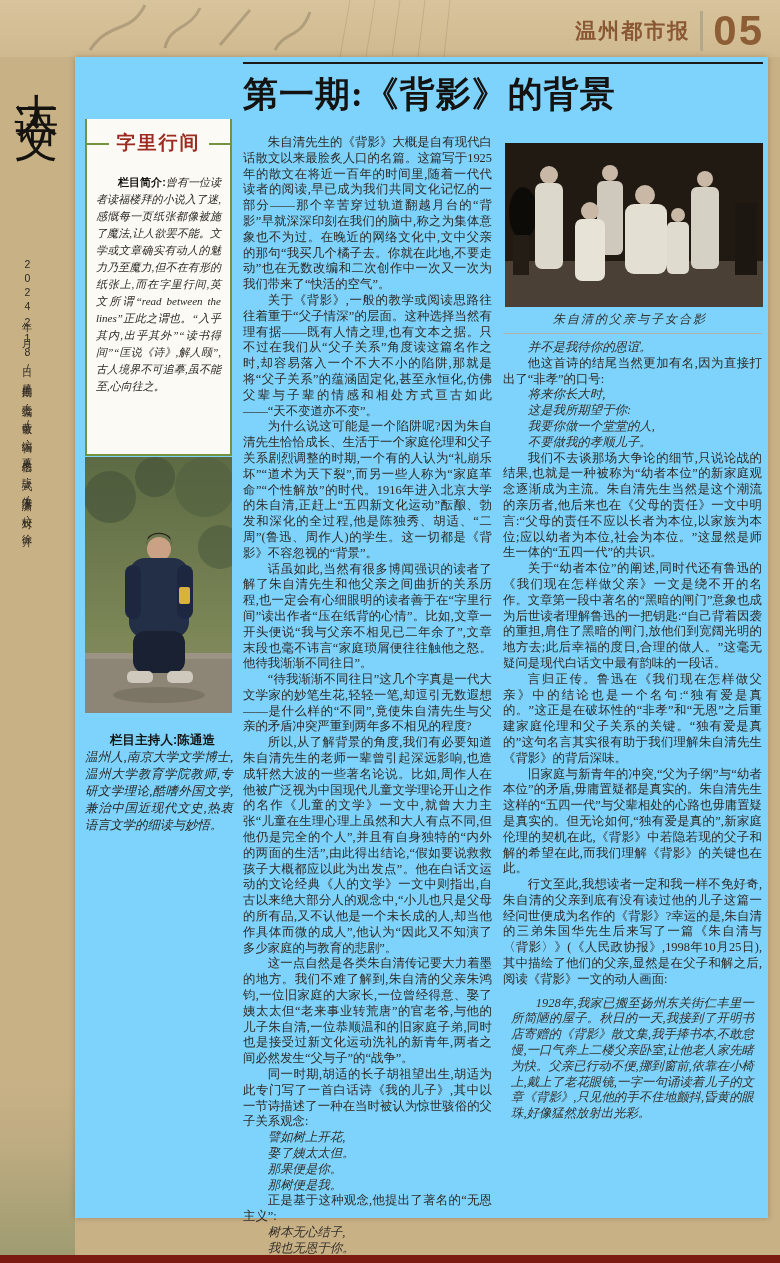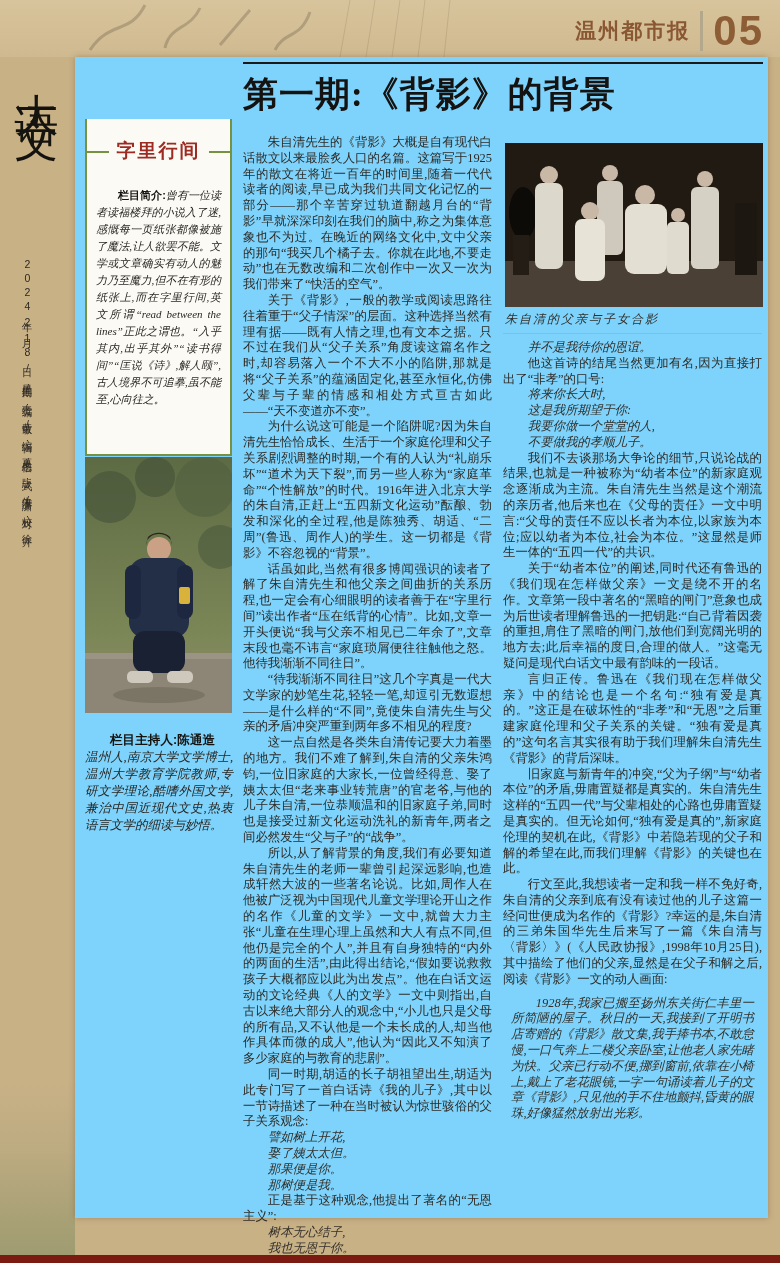--- a/index.html
+++ b/index.html
@@ -34,21 +34,21 @@
     background:#7dd3fc;box-shadow:0 0 6px rgba(90,70,40,.35);}
   
   .headline-rule{position:absolute;left:168px;top:5px;width:520px;height:2px;background:#1c1a18;}
   .headline{position:absolute;left:168px;top:14px;width:520px;
     font-family:"Liberation Serif",serif;font-weight:900;font-size:35px;
     color:#151311;letter-spacing:1px;white-space:nowrap;}
   
   .column-box{position:absolute;left:10px;top:62px;width:147px;height:337px;
     border:2px solid #74923f;border-top:none;background:#fbfaf5;box-sizing:border-box;
     padding:0 9px;}
-  .box-title-row{display:flex;align-items:center;gap:6px;margin:16px -9px;transform:translateY(-1px);justify-content:space-between;}
+  .box-title-row{display:flex;align-items:center;gap:6px;margin:8px -9px;transform:translateY(-1px);justify-content:space-between;}
   .box-title-row .line{flex:1;height:2px;background:#74923f;}
   .box-title{font-family:"Liberation Sans",sans-serif;font-weight:bold;
     font-size:19px;color:#9c2b22;letter-spacing:2px;padding:4px 2px 6px;}
   .box-intro{font-size:11px;line-height:17px;color:#2a2723;
     text-align:justify;text-indent:2em;font-style:italic;}
   .box-intro .lbl{font-style:normal;font-weight:bold;font-family:"Liberation Sans",sans-serif;color:#15130f;}
   
   .host-photo{position:absolute;left:10px;top:400px;width:147px;height:256px;overflow:hidden;}
   .host-bio{position:absolute;left:10px;top:662px;width:148px;
     font-size:12.5px;line-height:17px;color:#2a2723;text-align:justify;text-indent:2em;font-style:italic;}
@@ -57,21 +57,21 @@
   
   .col{position:absolute;font-size:12.4px;line-height:15.8px;color:#2e2b27;}
   .col1{left:168px;top:78px;width:249px;}
   .col2{left:428px;top:283px;width:259px;}
   .para{margin:0;text-indent:2em;text-align:justify;}
   .verse{margin:0 0 0 2em;text-indent:0;font-style:italic;color:#33302b;}
   .quote{margin:8px;text-indent:2em;text-align:justify;font-style:italic;color:#33302b;}
   
   .family-photo{position:absolute;left:430px;top:86px;width:258px;height:164px;overflow:hidden;}
   .photo-caption{position:absolute;left:430px;top:254px;width:250px;
-    font-size:12px;color:#33302b;font-style:italic;text-align:left;letter-spacing:2px;}
+    font-size:12px;color:#33302b;font-style:italic;text-align:center;letter-spacing:2px;}
   .caption-rule{position:absolute;left:428px;top:276px;width:259px;height:1px;background:#b5b0a6;}
   
   .footer-line{position:absolute;left:0;top:1236px;width:780px;text-align:center;
     font-family:"Liberation Sans",sans-serif;font-size:10.5px;color:#7e2014;font-weight:bold;margin-top:32px;}
   .bottom-bar{position:absolute;left:0;bottom:0;width:780px;height:8px;background:#7a1a10;}
 </style>
 </head>
 <body>
 
 <div class="top-band">
@@ -174,22 +174,22 @@
   </div>
   <div class="photo-caption">朱自清的父亲与子女合影</div>
   <div class="caption-rule"></div>
 
   <div class="col col1">
       <p class="para">朱自清先生的《背影》大概是自有现代白话散文以来最脍炙人口的名篇。这篇写于1925年的散文在将近一百年的时间里,随着一代代读者的阅读,早已成为我们共同文化记忆的一部分——那个辛苦穿过轨道翻越月台的“背影”早就深深印刻在我们的脑中,称之为集体意象也不为过。在晚近的网络文化中,文中父亲的那句“我买几个橘子去。你就在此地,不要走动”也在无数改编和二次创作中一次又一次为我们带来了“快活的空气”。</p>
       <p class="para">关于《背影》,一般的教学或阅读思路往往着重于“父子情深”的层面。这种选择当然有理有据——既有人情之理,也有文本之据。只不过在我们从“父子关系”角度读这篇名作之时,却容易落入一个不大不小的陷阱,那就是将“父子关系”的蕴涵固定化,甚至永恒化,仿佛父辈与子辈的情感和相处方式亘古如此——“天不变道亦不变”。</p>
       <p class="para">为什么说这可能是一个陷阱呢?因为朱自清先生恰恰成长、生活于一个家庭伦理和父子关系剧烈调整的时期,一个有的人认为“礼崩乐坏”“道术为天下裂”,而另一些人称为“家庭革命”“个性解放”的时代。1916年进入北京大学的朱自清,正赶上“五四新文化运动”酝酿、勃发和深化的全过程,他是陈独秀、胡适、“二周”(鲁迅、周作人)的学生。这一切都是《背影》不容忽视的“背景”。</p>
       <p class="para">话虽如此,当然有很多博闻强识的读者了解了朱自清先生和他父亲之间曲折的关系历程,也一定会有心细眼明的读者善于在“字里行间”读出作者“压在纸背的心情”。比如,文章一开头便说“我与父亲不相见已二年余了”,文章末段也毫不讳言“家庭琐屑便往往触他之怒。他待我渐渐不同往日”。</p>
       <p class="para">“待我渐渐不同往日”这几个字真是一代大文学家的妙笔生花,轻轻一笔,却逗引无数遐想——是什么样的“不同”,竟使朱自清先生与父亲的矛盾冲突严重到两年多不相见的程度?</p>
+      <p class="para">所以,从了解背景的角度,我们有必要知道朱自清先生的老师一辈曾引起深远影响,也造成轩然大波的一些著名论说。比如,周作人在他被广泛视为中国现代儿童文学理论开山之作的名作《儿童的文学》一文中,就曾大力主张“儿童在生理心理上虽然和大人有点不同,但他仍是完全的个人”,并且有自身独特的“内外的两面的生活”,由此得出结论,“假如要说救救孩子大概都应以此为出发点”。他在白话文运动的文论经典《人的文学》一文中则指出,自古以来绝大部分人的观念中,“小儿也只是父母的所有品,又不认他是一个未长成的人,却当他作具体而微的成人”,他认为“因此又不知演了多少家庭的与教育的悲剧”。</p>
       <p class="para">这一点自然是各类朱自清传记要大力着墨的地方。我们不难了解到,朱自清的父亲朱鸿钧,一位旧家庭的大家长,一位曾经得意、娶了姨太太但“老来事业转荒唐”的官老爷,与他的儿子朱自清,一位恭顺温和的旧家庭子弟,同时也是接受过新文化运动洗礼的新青年,两者之间必然发生“父与子”的“战争”。</p>
-      <p class="para">所以,从了解背景的角度,我们有必要知道朱自清先生的老师一辈曾引起深远影响,也造成轩然大波的一些著名论说。比如,周作人在他被广泛视为中国现代儿童文学理论开山之作的名作《儿童的文学》一文中,就曾大力主张“儿童在生理心理上虽然和大人有点不同,但他仍是完全的个人”,并且有自身独特的“内外的两面的生活”,由此得出结论,“假如要说救救孩子大概都应以此为出发点”。他在白话文运动的文论经典《人的文学》一文中则指出,自古以来绝大部分人的观念中,“小儿也只是父母的所有品,又不认他是一个未长成的人,却当他作具体而微的成人”,他认为“因此又不知演了多少家庭的与教育的悲剧”。</p>
       <p class="para">同一时期,胡适的长子胡祖望出生,胡适为此专门写了一首白话诗《我的儿子》,其中以一节诗描述了一种在当时被认为惊世骇俗的父子关系观念:</p>
       <p class="verse">譬如树上开花,</p>
       <p class="verse">娶了姨太太但。</p>
       <p class="verse">那果便是你。</p>
       <p class="verse">那树便是我。</p>
       <p class="para">正是基于这种观念,他提出了著名的“无恩主义”:</p>
       <p class="verse">树本无心结子,</p>
       <p class="verse">我也无恩于你。</p>
       <p class="verse">但是你既来了,</p>
     </div>

